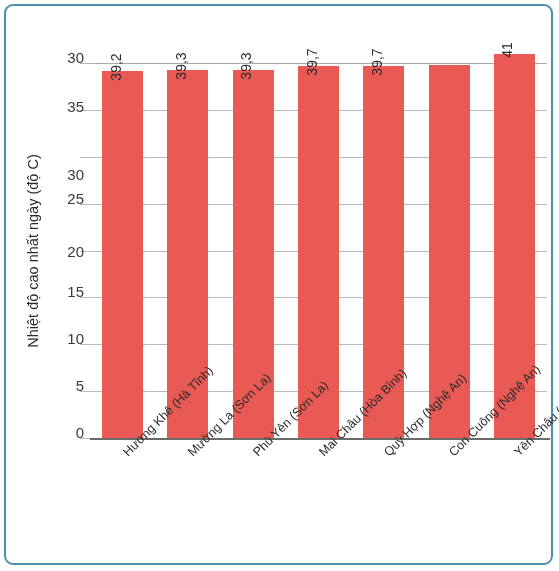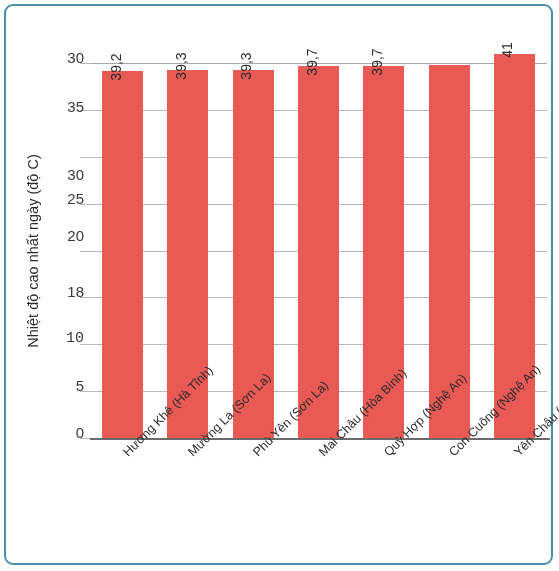--- a/index.html
+++ b/index.html
@@ -130,27 +130,27 @@
 
   <div id="plot">
       <div class="gridline" style="top: 375px;"></div>
       <div class="tick-stub" style="top: 375px;"></div>
       <div class="ytick" style="top: 377px;">0</div>
       <div class="gridline" style="top: 328.125px;"></div>
       <div class="tick-stub" style="top: 328.125px;"></div>
       <div class="ytick" style="top: 330.125px;">5</div>
       <div class="gridline" style="top: 281.25px;"></div>
       <div class="tick-stub" style="top: 281.25px;"></div>
-      <div class="ytick" style="top: 283.25px; font-family: Liberation Mono, monospace;">10</div>
+      <div class="ytick" style="top: 283.25px;">10</div>
       <div class="gridline" style="top: 234.375px;"></div>
       <div class="tick-stub" style="top: 234.375px;"></div>
-      <div class="ytick" style="top: 236.375px;">18</div>
+      <div class="ytick" style="top: 236.375px;">15</div>
       <div class="gridline" style="top: 187.5px;"></div>
       <div class="tick-stub" style="top: 187.5px;"></div>
-      <div class="ytick" style="top: 180px;">20</div>
+      <div class="ytick" style="top: 196px;">20</div>
       <div class="gridline" style="top: 140.625px;"></div>
       <div class="tick-stub" style="top: 140.625px;"></div>
       <div class="ytick" style="top: 142.625px;">25</div>
       <div class="gridline" style="top: 93.75px;"></div>
       <div class="tick-stub" style="top: 93.75px;"></div>
       <div class="ytick" style="top: 95.75px; margin-top: 23px;">30</div>
       <div class="gridline" style="top: 46.875px;"></div>
       <div class="tick-stub" style="top: 46.875px;"></div>
       <div class="ytick" style="top: 51px;">35</div>
       <div class="gridline top-line" style="top: 0px;"></div>

